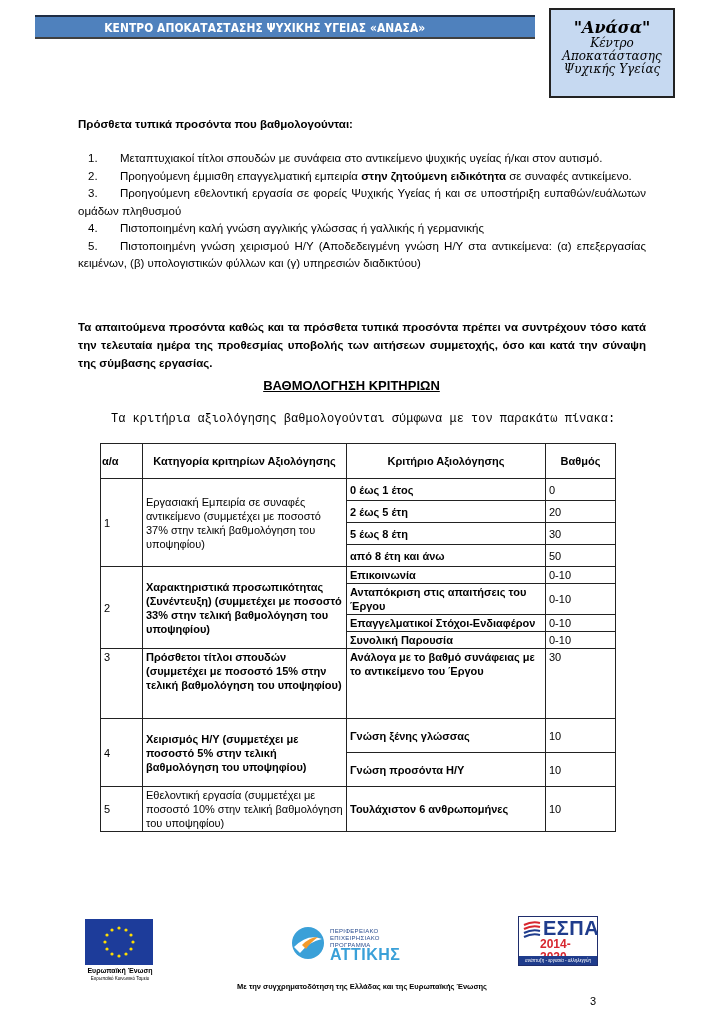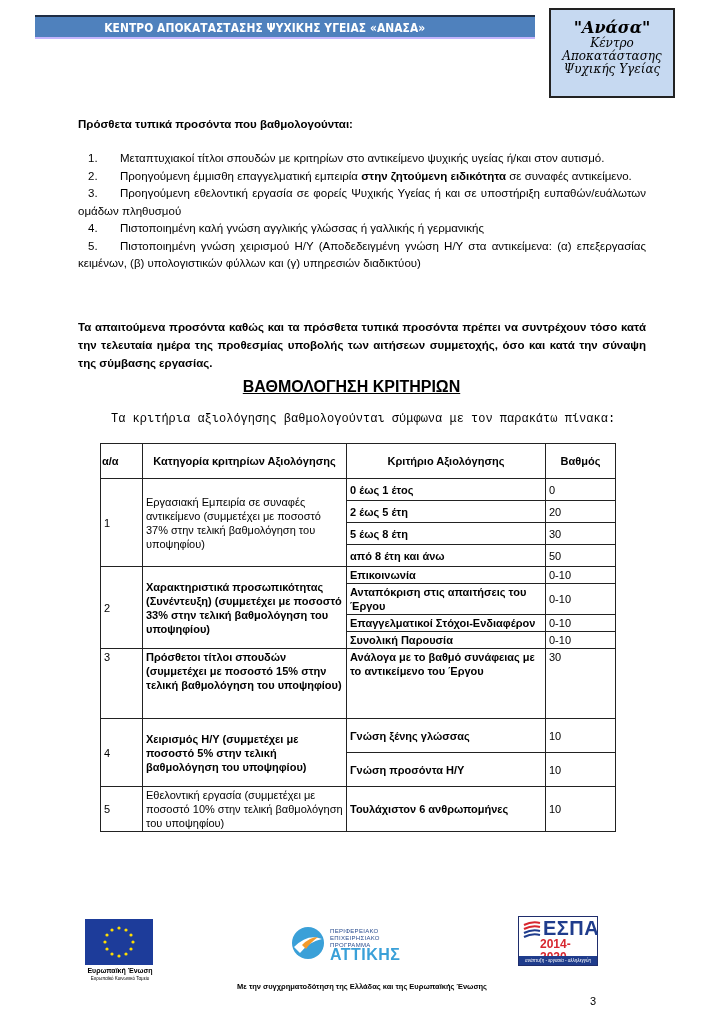--- a/index.html
+++ b/index.html
@@ -2,34 +2,34 @@
 <html><head>
 <meta charset="utf-8">
 <style>
   html, body { margin: 0; padding: 0; background: #ffffff; }
   body { width: 724px; height: 1024px; position: relative; overflow: hidden;
          font-family: "Liberation Sans", sans-serif; color: #000; }
   .abs { position: absolute; }
 
   
   .header-bar { left: 35px; top: 15px; width: 500px; height: 20px; background: #4f81bd;
-                border-top: 2px solid #1f2d44; border-bottom: 2px solid #c4b5fd;
+                border-top: 2px solid #1f2d44; border-bottom: 2px solid #404040;
                 display: flex; align-items: center; justify-content: center; }
   .header-title { color: #fff; font-weight: bold; font-size: 13px; letter-spacing: 0.1px;
                   font-family: "DejaVu Sans", sans-serif; transform: scaleX(0.82); white-space: nowrap; margin-left: -40px; }
   .logo-box { left: 549px; top: 8px; width: 126px; height: 90px; background: #c6d9f1;
               border: 2px solid #222; box-sizing: border-box; text-align: center; }
   .logo-name { font-family: "DejaVu Serif", serif; font-style: italic; font-weight: bold; font-size: 16px; margin-top: 8px; }
   .logo-sub { font-family: "DejaVu Serif", serif; font-style: italic; font-size: 12px; line-height: 13px; }
   .sec-title { left: 78px; top: 118px; font-weight: bold; font-size: 11.5px; }
   .list { left: 78px; top: 150px; width: 568px; }
   .list-item { position: relative; text-align: justify; font-size: 11.5px; line-height: 17.5px; text-indent: 10px; }
   .list-item .num { display: inline-block; width: 32px; text-indent: 0; }
   .req-note { left: 78px; top: 318px; width: 568px; font-weight: bold; font-size: 11.5px; line-height: 18px; text-align: justify; }
-  .scoring-title { left: 0; width: 703px; top: 378px; text-align: center; font-weight: bold; font-size: 16px; text-decoration: underline; }
+  .scoring-title { left: 0; width: 703px; top: 378px; text-align: center; font-weight: bold; font-size: 13px; text-decoration: underline; }
   .scoring-intro { left: 111px; top: 412px; font-size: 12px; font-family: Liberation Mono, monospace; }
 
   
   .crit-table { position: absolute; left: 100px; top: 443px; border-collapse: collapse; font-size: 11px; line-height: 14px; padding-left: 25px; }
   .crit-table td, .crit-table th { border: 1.5px solid #222; padding: 1px 3px; vertical-align: middle; }
   .crit-table th { font-weight: bold; height: 32px; }
   .col-aa { width: 37px; }
   .col-cat { width: 197px; }
   .col-crit { width: 192px; }
   .col-score { width: 63px; }
@@ -59,21 +59,21 @@
 </div>
 <div class="abs logo-box">
   <div class="logo-name">"Ανάσα"</div>
   <div class="logo-sub">Κέντρο Αποκατάστασης</div>
   <div class="logo-sub">Ψυχικής Υγείας</div>
 </div>
 
 <div class="abs sec-title">Πρόσθετα τυπικά προσόντα που βαθμολογούνται:</div>
 <div class="abs list">
   <div class="list-item">
-    <span class="num">1.</span><span>Μεταπτυχιακοί τίτλοι σπουδών με κριτηρίων στο αντικείμενο ψυχικής υγείας ή/και στον αυτισμό.</span>
+    <span class="num">1.</span><span>Μεταπτυχιακοί τίτλοι σπουδών με συνάφεια στο αντικείμενο ψυχικής υγείας ή/και στον αυτισμό.</span>
   </div>
   <div class="list-item">
     <span class="num">2.</span><span>Προηγούμενη έμμισθη επαγγελματική εμπειρία </span><b>στην ζητούμενη ειδικότητα</b><span> σε συναφές αντικείμενο.</span>
   </div>
   <div class="list-item">
     <span class="num">3.</span><span>Προηγούμενη εθελοντική εργασία σε φορείς Ψυχικής Υγείας ή και σε υποστήριξη ευπαθών/ευάλωτων ομάδων πληθυσμού</span>
   </div>
   <div class="list-item">
     <span class="num">4.</span><span>Πιστοποιημένη καλή γνώση αγγλικής γλώσσας  ή γαλλικής ή γερμανικής</span>
   </div>

